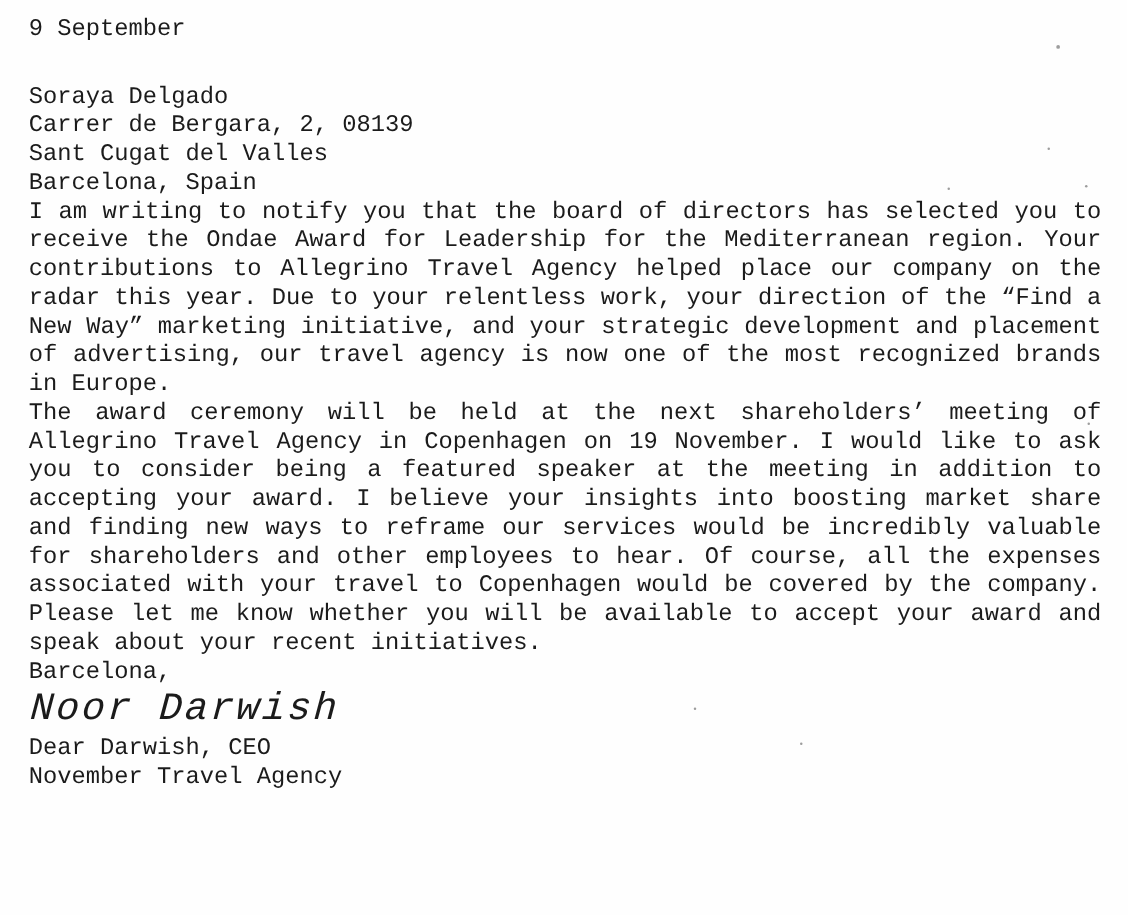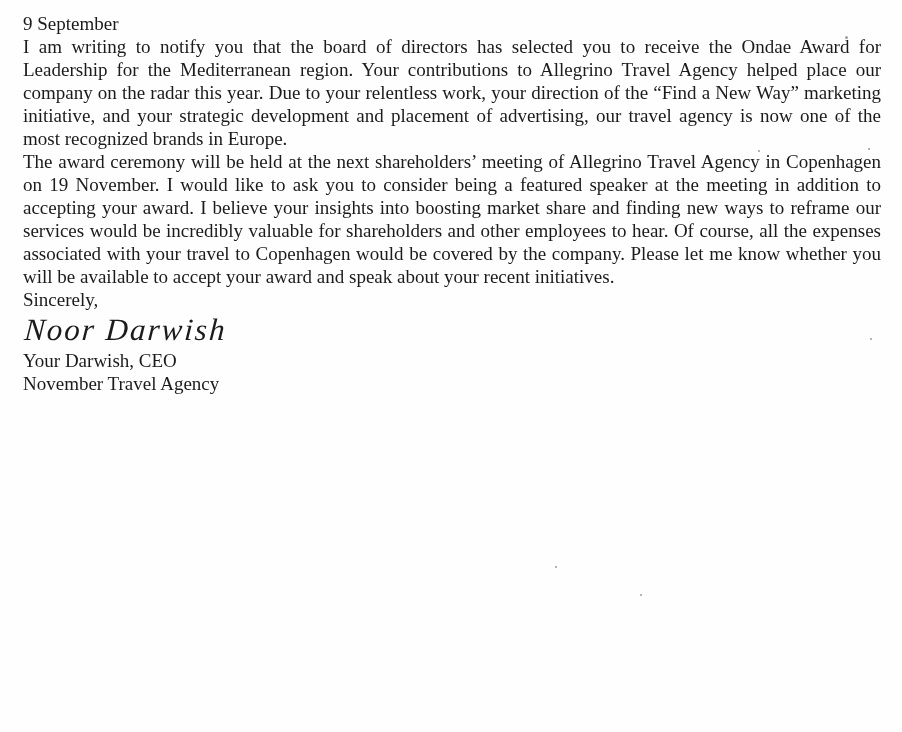--- a/index.html
+++ b/index.html
@@ -5,21 +5,21 @@
   html, body {
     margin: 0;
     padding: 0;
     background: #ffffff;
   }
   .page {
     position: relative;
     width: 902px;
     height: 732px;
     background: #fefefe;
-    font-family: Liberation Serif, serif;
+    font-family: Liberation Mono, monospace;
     color: #1b1b1b;
     overflow: hidden;
     box-sizing: border-box;
     padding: 12px 35px 0 23px;
   }
   .page p {
     margin: 0;
     font-size: 19px;
     line-height: 23px;
   }
@@ -71,32 +71,38 @@
   .s7 { left: 555px; top: 566px; width: 2px; height: 2px; }
   .s8 { left: 870px; top: 338px; width: 2px; height: 2px; }
 </style>
 </head>
 <body>
 
 <div class="page">
 
   <p class="date-line">9 September</p>
 
+  <div class="address-block">
+    <p>Soraya Delgado</p>
+    <p>Carrer de Bergara, 2, 08139</p>
+    <p>Sant Cugat del Valles</p>
+    <p>Barcelona, Spain</p>
+  </div>
 
 
   <p class="body-par">I am writing to notify you that the board of directors has selected you to receive the Ondae Award for Leadership for the Mediterranean region. Your contributions to Allegrino Travel Agency helped place our company on the radar this year. Due to your relentless work, your direction of the “Find a New Way” marketing initiative, and your strategic development and placement of advertising, our travel agency is now one of the most recognized brands in Europe.</p>
 
   <p class="body-par">The award ceremony will be held at the next shareholders’ meeting of Allegrino Travel Agency in Copenhagen on 19 November. I would like to ask you to consider being a featured speaker at the meeting in addition to accepting your award. I believe your insights into boosting market share and finding new ways to reframe our services would be incredibly valuable for shareholders and other employees to hear. Of course, all the expenses associated with your travel to Copenhagen would be covered by the company. Please let me know whether you will be available to accept your award and speak about your recent initiatives.</p>
 
-  <p class="closing">Sincerely,</p>
+  <p class="closing">Barcelona,</p>
 
   <p class="signature-script">Noor Darwish</p>
 
   <div class="signer-block">
-    <p>Your Darwish, CEO</p>
+    <p>Dear Darwish, CEO</p>
     <p>November Travel Agency</p>
   </div>
 
   <span class="speck s1"></span>
   <span class="speck s2"></span>
   <span class="speck s3"></span>
   <span class="speck s4"></span>
   <span class="speck s5"></span>
   <span class="speck s6"></span>
   <span class="speck s7"></span>

